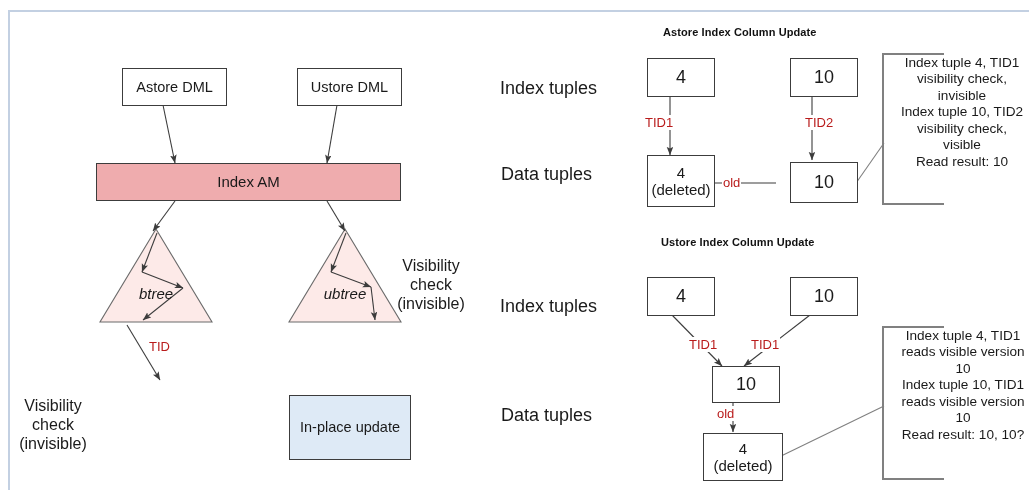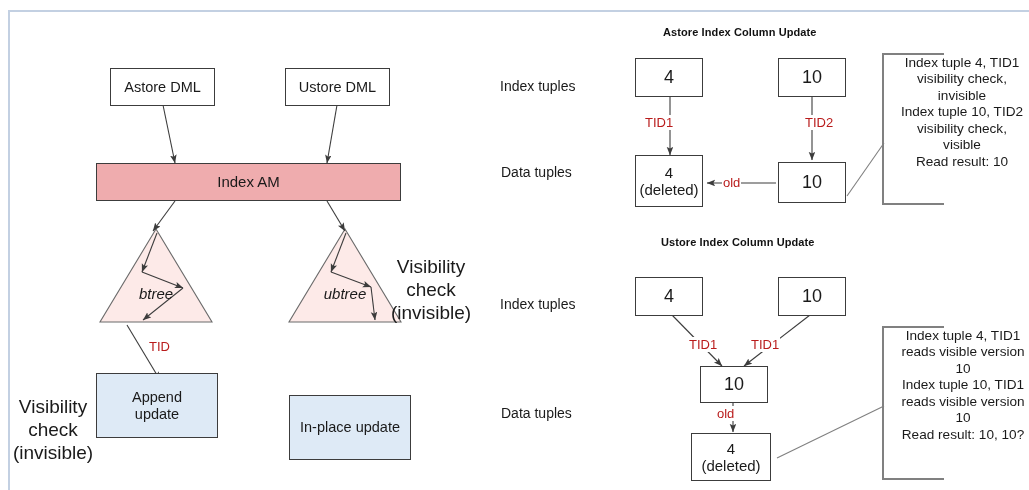--- a/index.html
+++ b/index.html
@@ -34,35 +34,36 @@
     align-items: center;
     justify-content: center;
     text-align: center;
     color: #1a1a1a;
     line-height: 1.15;
   }
   .box-white {
     background: #ffffff;
     border: 1.3px solid #3c3c3c;
     font-size: 14.5px;
+    margin-left: 12px;
   }
   .box-red {
     background: #efacae;
     border: 1.3px solid #3c3c3c;
     font-size: 15px;
   }
   .box-blue {
     background: #deeaf6;
     border: 1.3px solid #3c3c3c;
     font-size: 14.5px;
   }
   .plain-label {
     position: absolute;
     color: #1a1a1a;
-    font-size: 19px;
+    font-size: 16px;
     text-align: center;
     line-height: 1.2;
     white-space: pre-line;
   }
   .title {
     position: absolute;
     font-size: 11px;
     font-weight: bold;
     color: #111111;
     text-align: left;
@@ -106,21 +107,21 @@
   svg.overlay {
     position: absolute;
     left: 0;
     top: 0;
     width: 1029px;
     height: 490px;
     pointer-events: none;
   }
   .side-label {
     position: absolute;
-    font-size: 14px;
+    font-size: 18px;
     color: #1a1a1a;
   }
 </style>
 </head>
 <body>
 
 <div id="canvas">
 
   <div id="frame"></div>
 
@@ -174,22 +175,20 @@
   <div class="node box-white" style="left:285px; top:68px; width:105px; height:38px;">Ustore DML</div>
 
   <div class="node box-red" style="left:96px; top:163px; width:305px; height:38px;">Index AM</div>
 
   <div class="tri-label" style="left:100px; top:285px; width:112px;">btree</div>
 
   <div class="tri-label" style="left:289px; top:285px; width:112px;">ubtree</div>
 
   <div class="edge-label" style="left:148px; top:339px;">TID</div>
 
-  <div class="node box-blue" style="left:96px; top:373px; width:122px; height:65px; white-space:pre-line;">Append
-update</div>
 
   <div class="node box-blue" style="left:289px; top:395px; width:122px; height:65px;">In-place update</div>
 
   <div class="plain-label" style="left:8px; top:396px; width:90px;">Visibility check
 (invisible)</div>
 
   <div class="plain-label" style="left:382px; top:256px; width:98px;">Visibility check
 (invisible)</div>
 
   <div class="side-label" style="left:500px; top:78px;">Index tuples</div>

